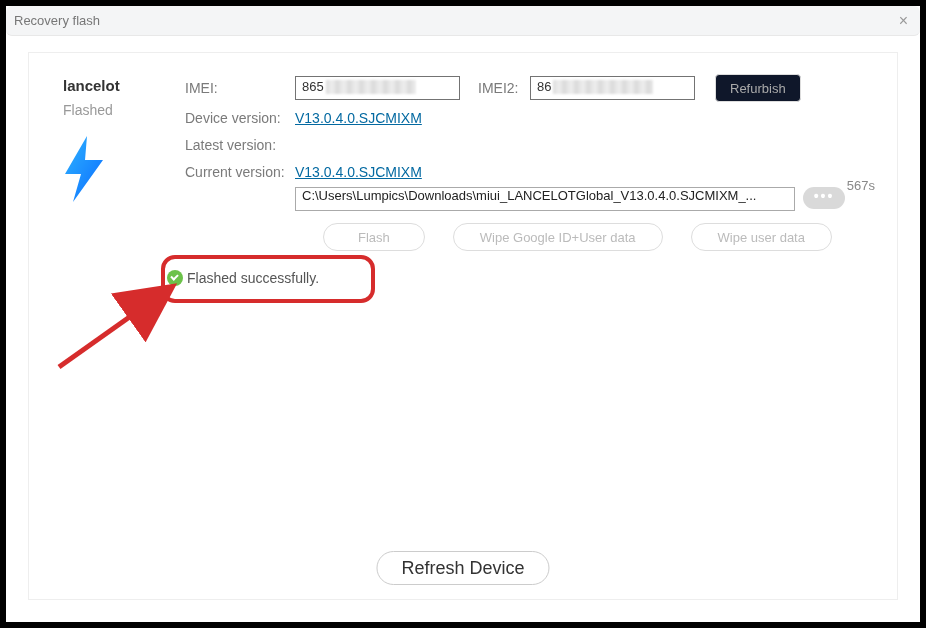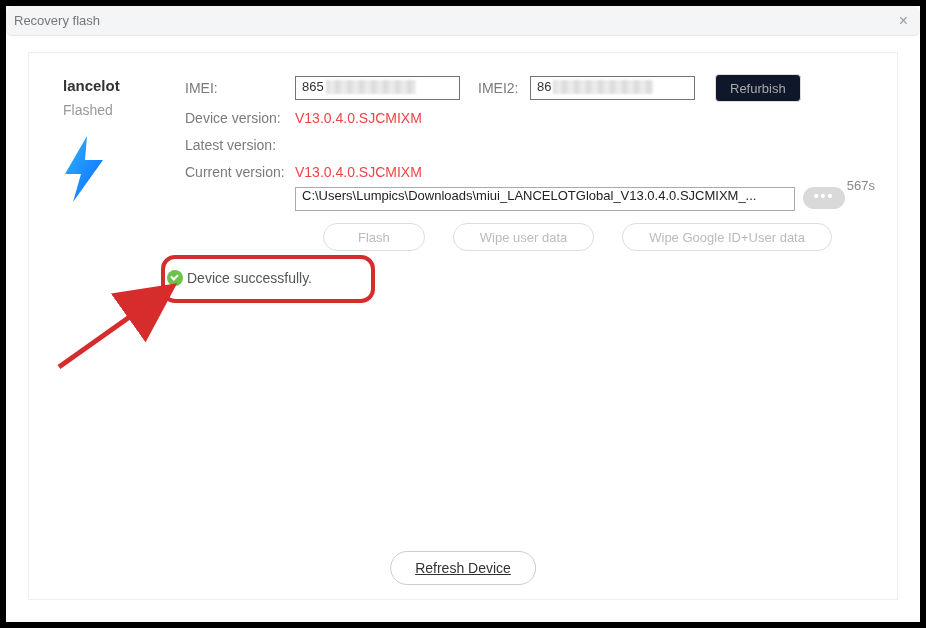--- a/index.html
+++ b/index.html
@@ -119,21 +119,22 @@
     height: 28px;
     padding: 0 14px;
     border: 1px solid #ddd;
     background: #0f172a;
     border-radius: 4px;
     color: #aaa;
     font-size: 13px;
     cursor: pointer;
   }
   .value-text {
-    color: #ef4444;
+    color: #0369a1;
+    text-decoration: underline;
   }
   .path-row {
     display: flex;
     align-items: flex-start;
     margin-top: 3px;
   }
   .path-input {
     width: 500px;
     height: 24px;
     border: 1px solid #aaa;
@@ -229,23 +230,22 @@
     position: absolute;
     left: 50%;
     bottom: 14px;
     transform: translateX(-50%);
     height: 34px;
     padding: 0 24px;
     border: 1px solid #ccc;
     border-radius: 17px;
     background: #fff;
     color: #333;
-    font-size: 14px;
-    cursor: pointer;
-    text-decoration: underline;
+    font-size: 18px;
+    cursor: pointer;
   }
 </style>
 </head>
 <body>
 
 <div class="outer-frame">
 
   <div class="titlebar">
     <span>Recovery flash</span>
     <span class="close">×</span>
@@ -298,32 +298,32 @@
 
       <div class="path-row">
         <div style="width:110px"></div>
         <div class="path-input">C:\Users\Lumpics\Downloads\miui_LANCELOTGlobal_V13.0.4.0.SJCMIXM_...</div>
         <div class="dots-btn">•••</div>
       </div>
 
       <div class="btn-row">
         <div style="width:110px"></div>
         <button class="pill-btn" style="padding:0 34px">Flash</button>
+        <button class="pill-btn">Wipe Google ID+User data</button>
         <button class="pill-btn">Wipe user data</button>
-        <button class="pill-btn">Wipe Google ID+User data</button>
       </div>
 
       <div class="timer">567s</div>
     </div>
 
     <div class="status-area">
       <div class="highlight-box"></div>
       <div class="status-line">
         <span class="check-icon"></span>
-        <span>Device successfully.</span>
+        <span>Flashed successfully.</span>
       </div>
     </div>
 
     <svg class="arrow-svg" viewBox="0 0 140 100">
       <defs>
         <marker id="ah" markerWidth="12" markerHeight="12" refX="10" refY="6" orient="auto">
           <path d="M0,0 L12,6 L0,12 Z" fill="#d62c2c"></path>
         </marker>
       </defs>
       <line x1="8" y1="90" x2="118" y2="12" stroke="#d62c2c" stroke-width="5" marker-end="url(#ah)"></line>

